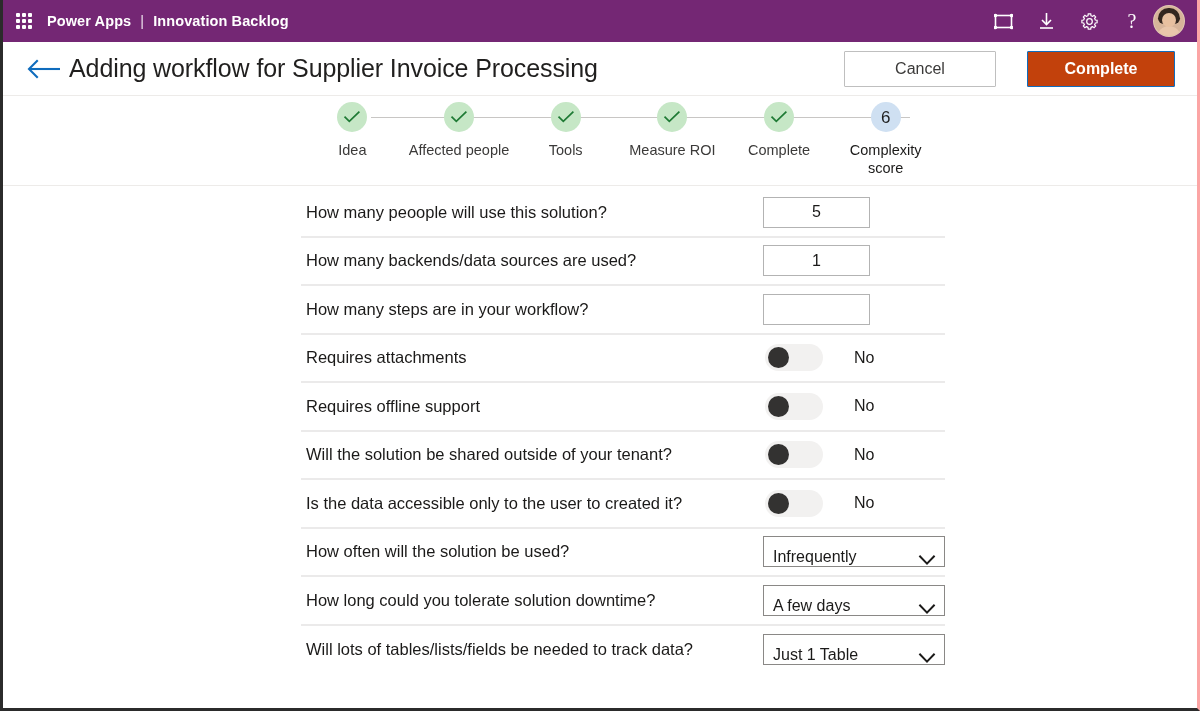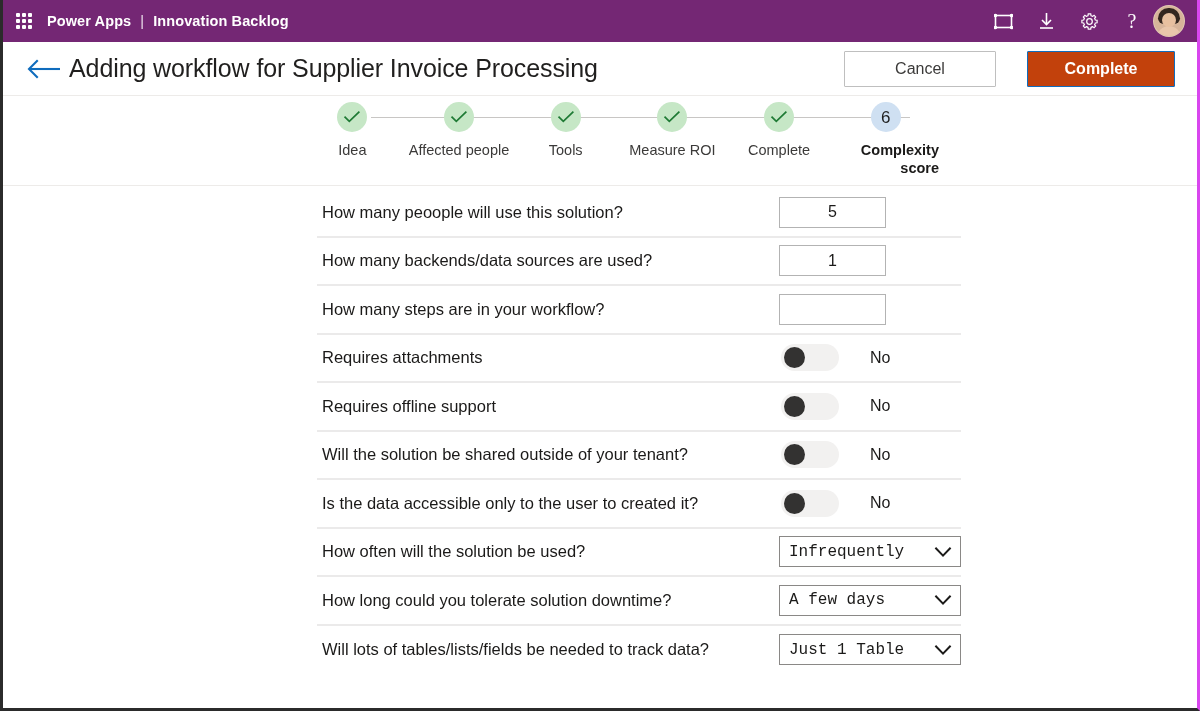--- a/index.html
+++ b/index.html
@@ -16,21 +16,21 @@
   }
 
   
   .app-frame {
     position: absolute;
     left: 0; top: 0;
     width: 1200px;
     height: 711px;
     box-sizing: border-box;
     border-left: 3px solid #2b2b2b;
-    border-right: 3px solid #d946ef;
+    border-right: 3px solid #fca5a5;
     border-bottom: 3px solid #2b2b2b;
     background: #ffffff;
     overflow: hidden;
   }
 
   
   .topbar {
     height: 42px;
     background: #742774;
     display: flex;
@@ -225,39 +225,38 @@
   .step .label {
     margin-top: 9px;
     font-size: 14.5px;
     color: #3b3a39;
     text-align: center;
     line-height: 18px;
     max-width: 108px;
   }
   .step.current .label {
     color: #1b1a19;
-    font-weight: bold;
-    text-align: right;
+    font-weight: normal;
   }
   
   .step .conn {
     position: absolute;
     top: 15px;
     left: 72px;
     width: 112px;
     height: 1px;
     background: #c8c6c4;
     z-index: 1;
   }
   .step:last-child .conn { display: none; }
 
   
   .form {
     position: absolute;
-    left: 314px;
+    left: 298px;
     top: 189px;
     width: 644px;
   }
   .row {
     height: 48.5px;
     display: flex;
     align-items: center;
     border-bottom: 2px solid #ebeaea;
     box-sizing: border-box;
     position: relative;
@@ -316,25 +315,24 @@
     margin-left: 31px;
   }
   
   .dropdown {
     width: 191px;
     height: 31px;
     box-sizing: border-box;
     border: 1px solid #8a8886;
     background: #ffffff;
     display: flex;
-    align-items: center;
+    align-items: flex-end;
     justify-content: space-between;
     padding: 0 8px 0 9px;
     cursor: pointer;
-    font-family: Liberation Mono, monospace;
   }
   .dropdown .dd-text {
     font-size: 16px;
     color: #1b1a19;
     white-space: nowrap;
   }
   .dropdown .chev {
     color: #1b1a19;
     display: flex;
     align-items: center;

